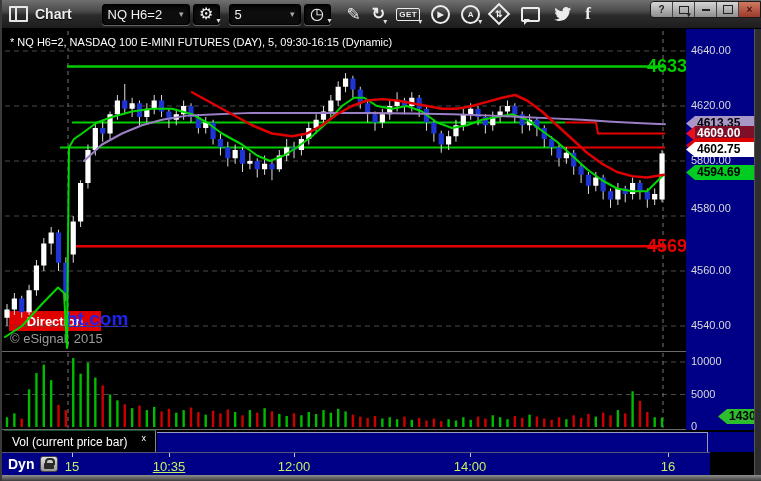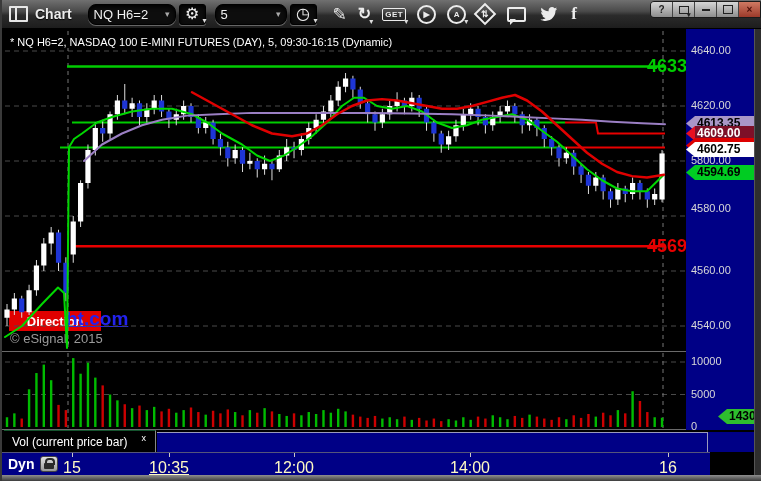--- a/index.html
+++ b/index.html
@@ -3,22 +3,22 @@
 <meta charset="utf-8">
 <style>
   html,body{margin:0;padding:0;background:#222;font-family:"Liberation Sans",sans-serif;}
   .window{position:relative;width:761px;height:481px;background:#000;overflow:hidden;border-left:2px solid #3a3a3a;box-sizing:border-box;}
   
   .titlebar{position:absolute;left:0;top:0;width:761px;height:29px;z-index:6;
     background:linear-gradient(#707070,#4a4a4a 40%,#2b2b2b 55%,#1d1d1d);
     border-bottom:1px solid #000;display:flex;align-items:center;box-sizing:border-box;padding-left:7px;}
   .win-icon{width:15px;height:12px;border:2px solid #e6e6e6;border-radius:1px;position:relative;margin-right:7px;}
   .win-icon::after{content:"";position:absolute;left:4px;top:-2px;bottom:-2px;width:2px;background:#e6e6e6;}
-  .tb-title{color:#ececec;font-size:14px;font-weight:bold;margin-right:16px;text-shadow:0 1px 1px #000;}
-  .combo{height:21px;background:#0d0d0d;border:1px solid #000;border-radius:8px;box-shadow:inset 0 2px 4px #000,0 1px 0 #666;
+  .tb-title{color:#ececec;font-size:14px;font-weight:bold;margin-right:30px;text-shadow:0 1px 1px #000;}
+  .combo{height:21px;background:#0d0d0d;border:1px solid #000;border-radius:3px;box-shadow:inset 0 2px 4px #000,0 1px 0 #666;
     color:#f0f0f0;font-size:13px;display:flex;align-items:center;padding:0 5px;box-sizing:border-box;}
   .combo .caret{margin-left:auto;color:#aaa;font-size:9px;padding-left:6px;}
   .tb-btn{height:21px;background:#0d0d0d;border:1px solid #000;border-radius:3px;box-shadow:inset 0 2px 4px #000,0 1px 0 #666;
     color:#f0f0f0;display:flex;align-items:center;justify-content:center;box-sizing:border-box;position:relative;}
   .ico-btn{background:none;border:none;box-shadow:none;color:#ececec;margin-left:11px;position:relative;}
   .mini-caret{position:absolute;right:-2px;bottom:-1px;font-size:8px;color:#ddd;}
   .glyph{font-size:16px;line-height:1;}
   .circle-ico{width:15px;height:15px;border:2px solid #ececec;border-radius:50%;display:flex;align-items:center;justify-content:center;font-size:8px;font-weight:bold;color:#ececec;}
   .get-box{border:1px solid #ececec;border-radius:2px;font-size:8px;font-weight:bold;padding:1px 2px;letter-spacing:.5px;}
   .diamond{width:12px;height:12px;border:2px solid #ececec;transform:rotate(45deg);display:flex;align-items:center;justify-content:center;}
@@ -55,21 +55,21 @@
     color:#fff;font-size:12px;display:flex;align-items:center;padding-left:8px;box-sizing:border-box;}
   .tab-close{margin-left:14px;margin-bottom:8px;font-size:9px;color:#fff;}
   .tab-rest{position:absolute;left:155px;top:2px;width:551px;height:20px;background:#000086;border-top:1px solid #9a9abc;border-right:1px solid #9a9abc;box-sizing:border-box;}
   .tab-rest-far{position:absolute;left:706px;top:2px;width:46px;height:20px;background:#000086;}
   .time-axis{position:absolute;left:0;top:452px;width:708px;height:23px;background:#000086;z-index:4;border-top:1px solid #55557a;box-sizing:border-box;}
   .dyn{position:absolute;left:6px;top:3px;color:#fff;font-size:14px;font-weight:bold;}
   .lock-btn{position:absolute;left:38px;top:3px;width:18px;height:16px;background:linear-gradient(#e0e0e0,#9a9a9a);
     border:1px solid #444;border-radius:3px;box-sizing:border-box;}
   .lock-btn::before{content:"";position:absolute;left:4px;top:1px;width:6px;height:5px;border:2px solid #2a2a2a;border-bottom:none;border-radius:4px 4px 0 0;}
   .lock-btn::after{content:"";position:absolute;left:3px;bottom:2px;width:10px;height:6px;background:#2a2a2a;border-radius:1px;}
-  .time-label{position:absolute;top:6px;color:#fef9c3;font-size:16px;transform:translateX(-50%);}
+  .time-label{position:absolute;top:6px;color:#bef264;font-size:13px;transform:translateX(-50%);}
   .time-tick{position:absolute;top:0;width:1px;height:4px;background:#c8c8c8;}
   .bottom-edge{position:absolute;left:0;top:475px;width:761px;height:6px;background:linear-gradient(#8f8f8f,#3c3c3c);z-index:6;}
 </style>
 </head>
 <body>
 
 <div class="window">
 
   <div class="layer wm-layer">
     <div class="direction-box">Direction</div>

